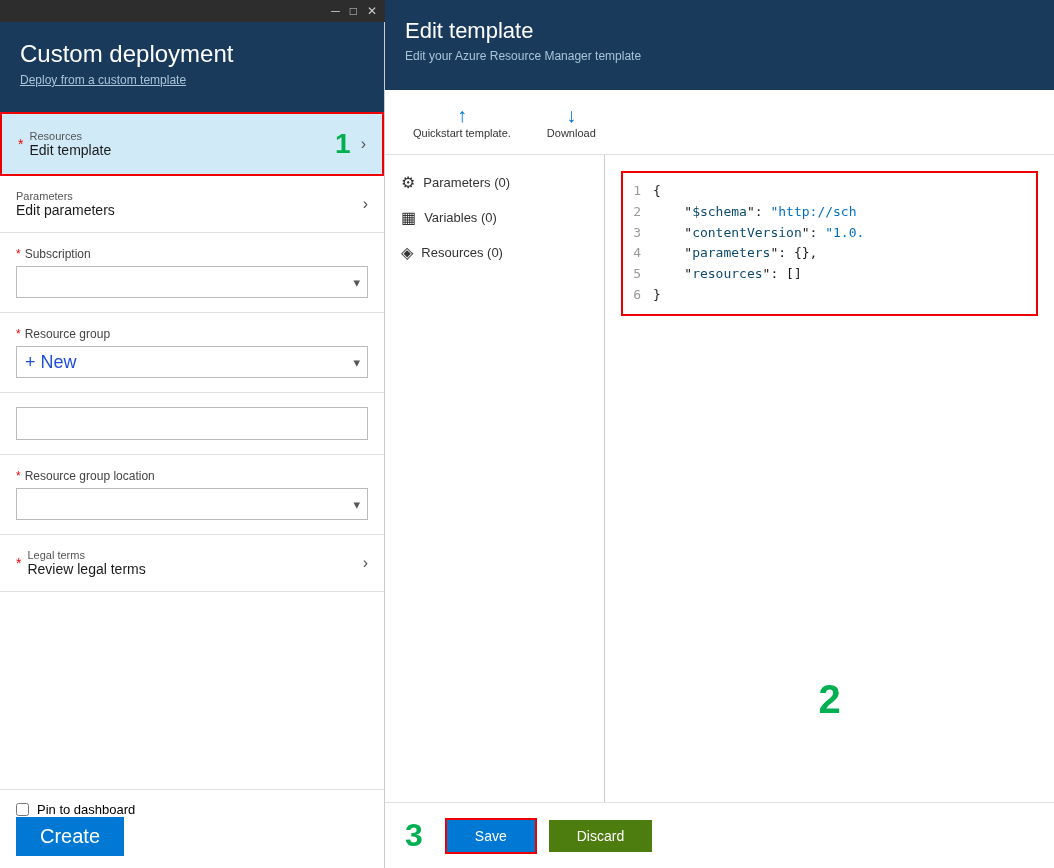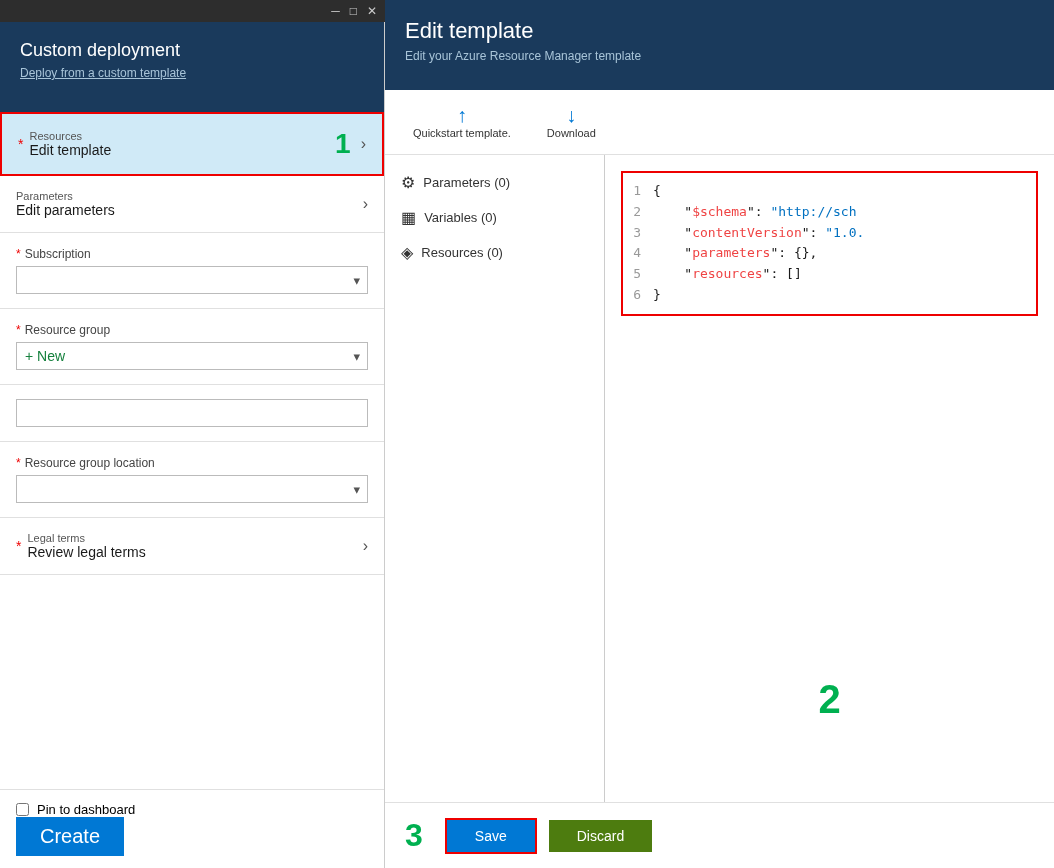--- a/index.html
+++ b/index.html
@@ -15,21 +15,21 @@
       border-right: 1px solid #ccc;
     }
 
     .left-header {
       background: #1a3a5c;
       color: white;
       padding: 18px 20px 18px 20px;
       min-height: 90px;
     }
     .left-header h1 {
-      font-size: 18px;
+      font-size: 24px;
       font-weight: 300;
       color: white;
       margin-bottom: 5px;
     }
     .left-header p {
       font-size: 12px;
       color: #a8c4d8;
       text-decoration: underline;
     }
 
@@ -92,22 +92,22 @@
       align-items: center;
     }
     .form-label .req {
       color: #e00;
       margin-right: 4px;
     }
     .form-input, .form-select {
       width: 100%;
       padding: 5px 8px;
       border: 1px solid #bbb;
-      font-size: 14px;
-      color: #15803d;
+      font-size: 18px;
+      color: #1d4ed8;
       background: white;
     }
     .form-select {
       appearance: none;
       -webkit-appearance: none;
       background-image: none;
       padding-right: 28px;
     }
     .select-wrapper {
       position: relative;
@@ -247,21 +247,21 @@
       min-width: 30px;
       color: #999;
       text-align: right;
       padding-right: 12px;
       user-select: none;
     }
     .line-content {
       color: #1a1a1a;
       white-space: pre;
     }
-    .json-key { color: #ef4444; }
+    .json-key { color: #0c4a6e; }
     .json-string { color: #0070c0; }
     .json-value { color: #1a1a1a; }
     .step-num-2 {
       color: #00b050;
       font-size: 40px;
       font-weight: bold;
       position: absolute;
       bottom: 80px;
       left: 50%;
       transform: translateX(-50%);

